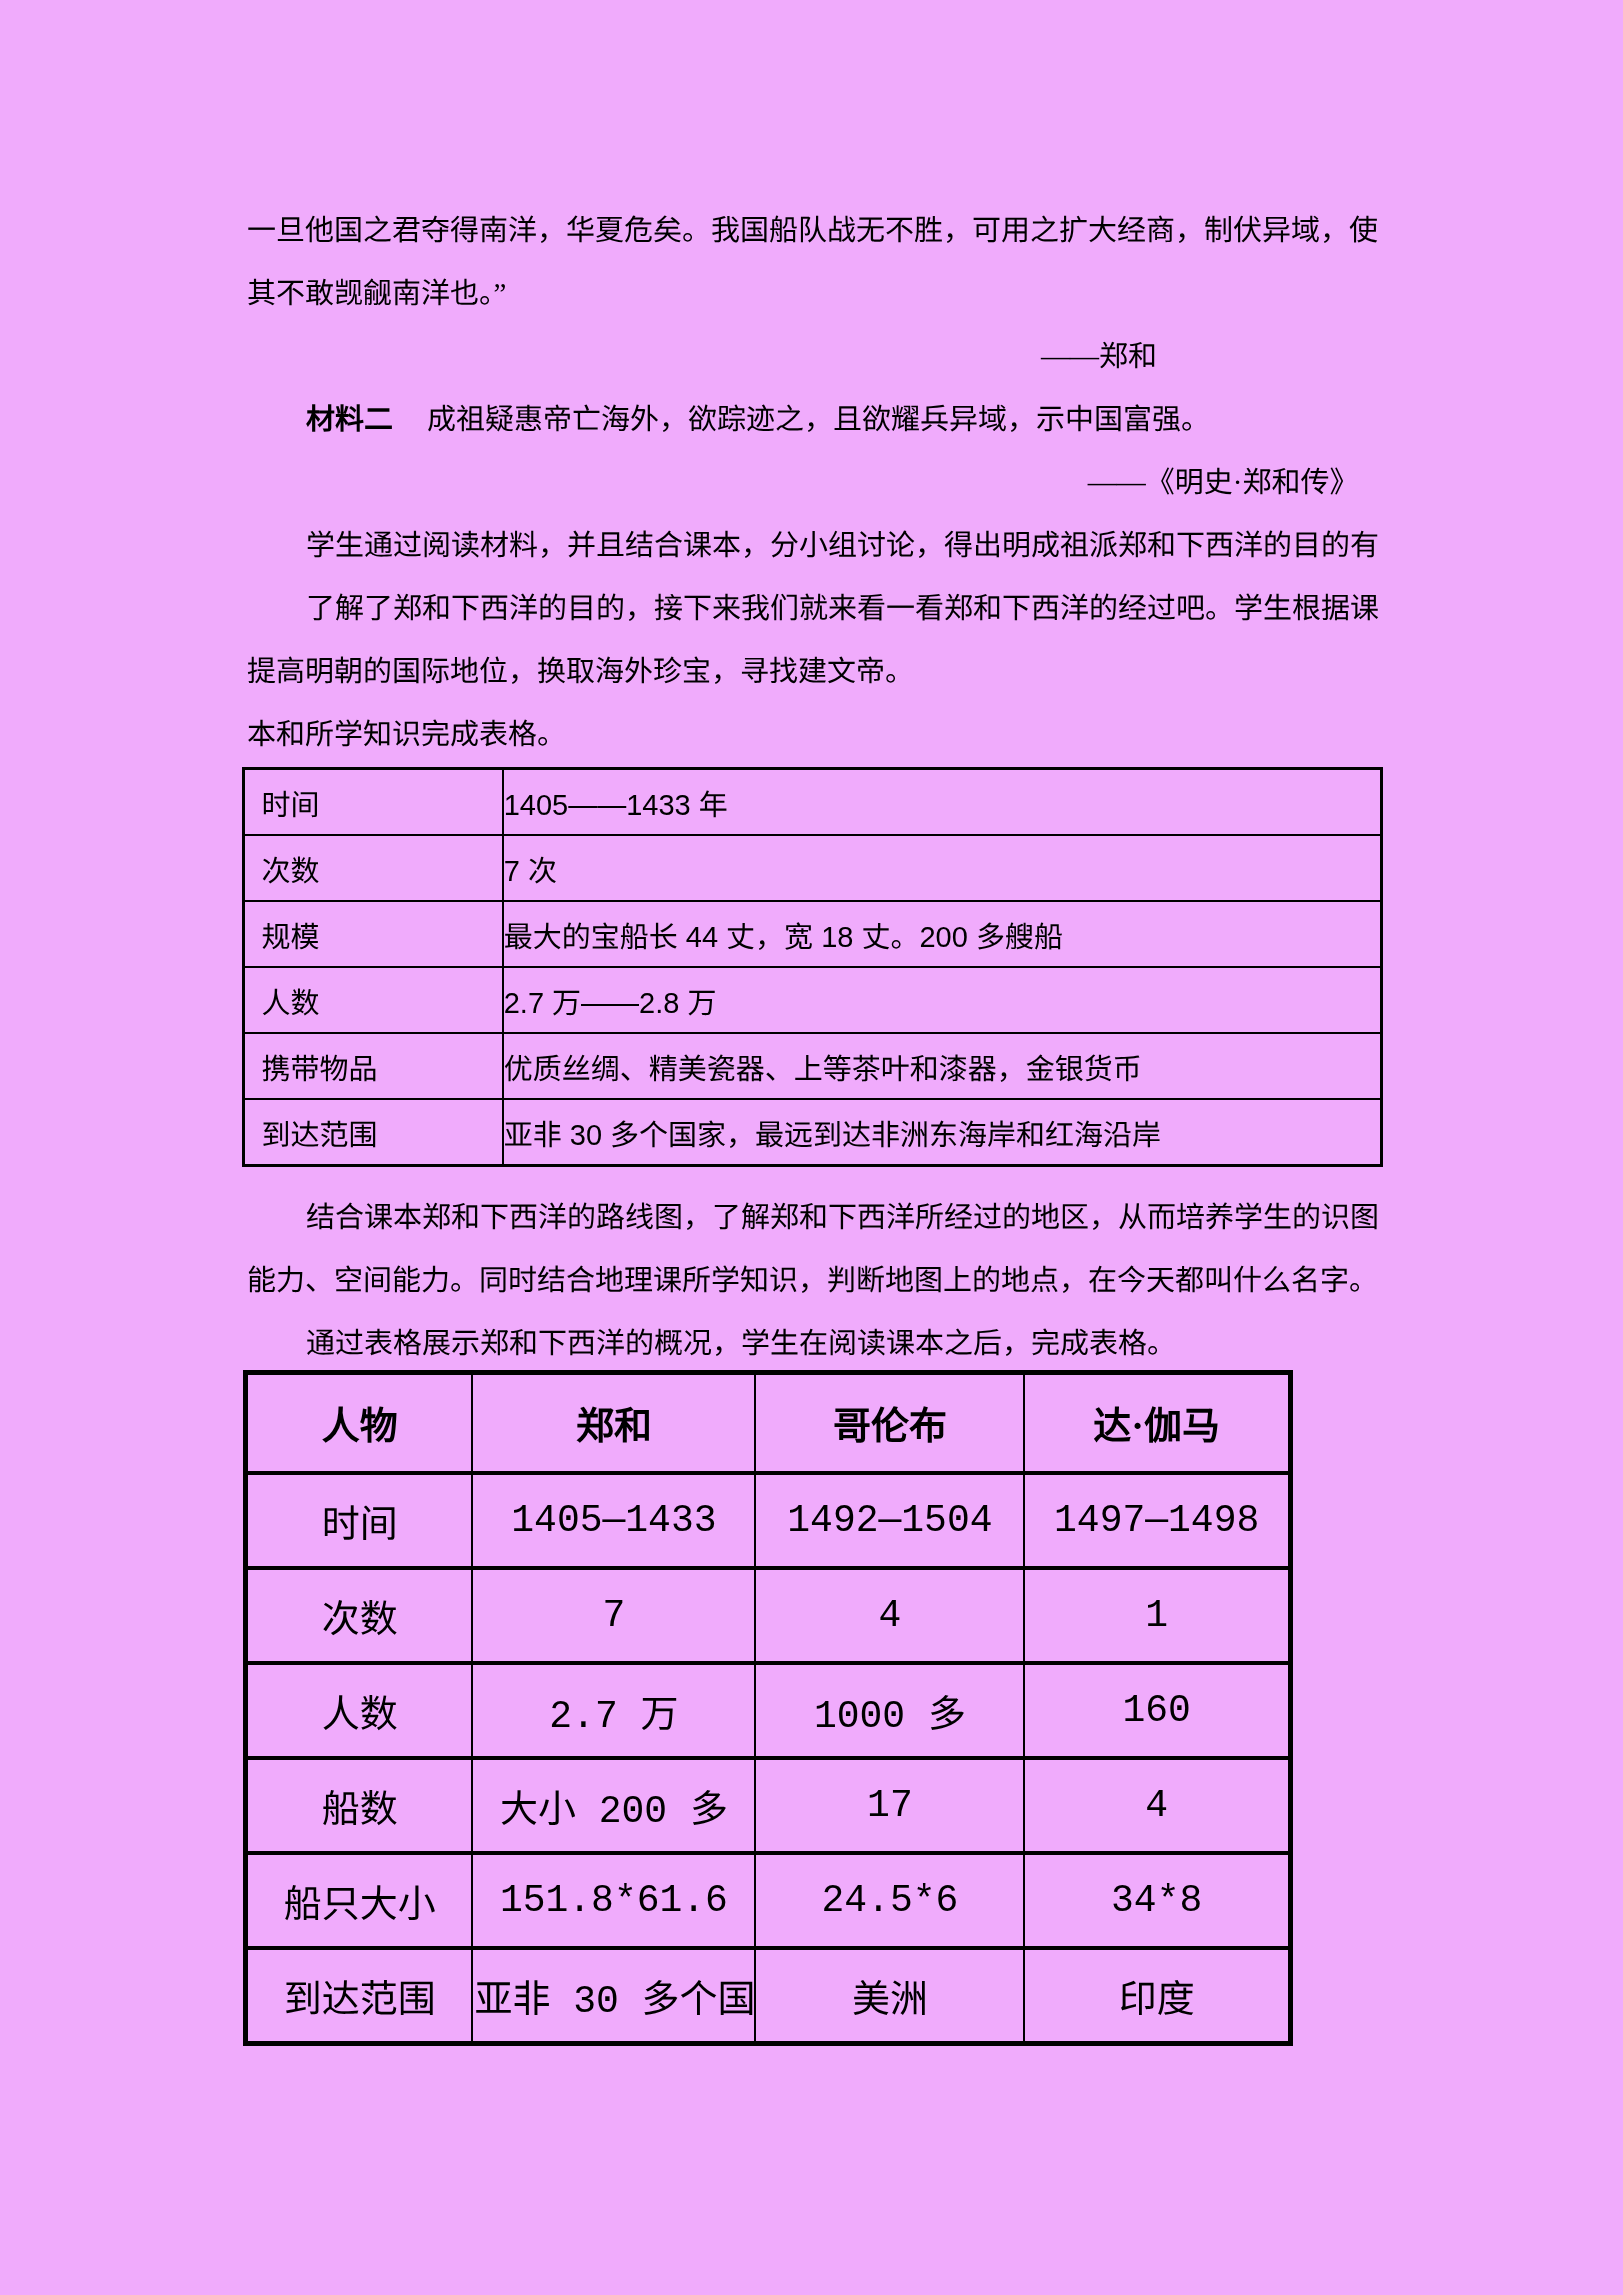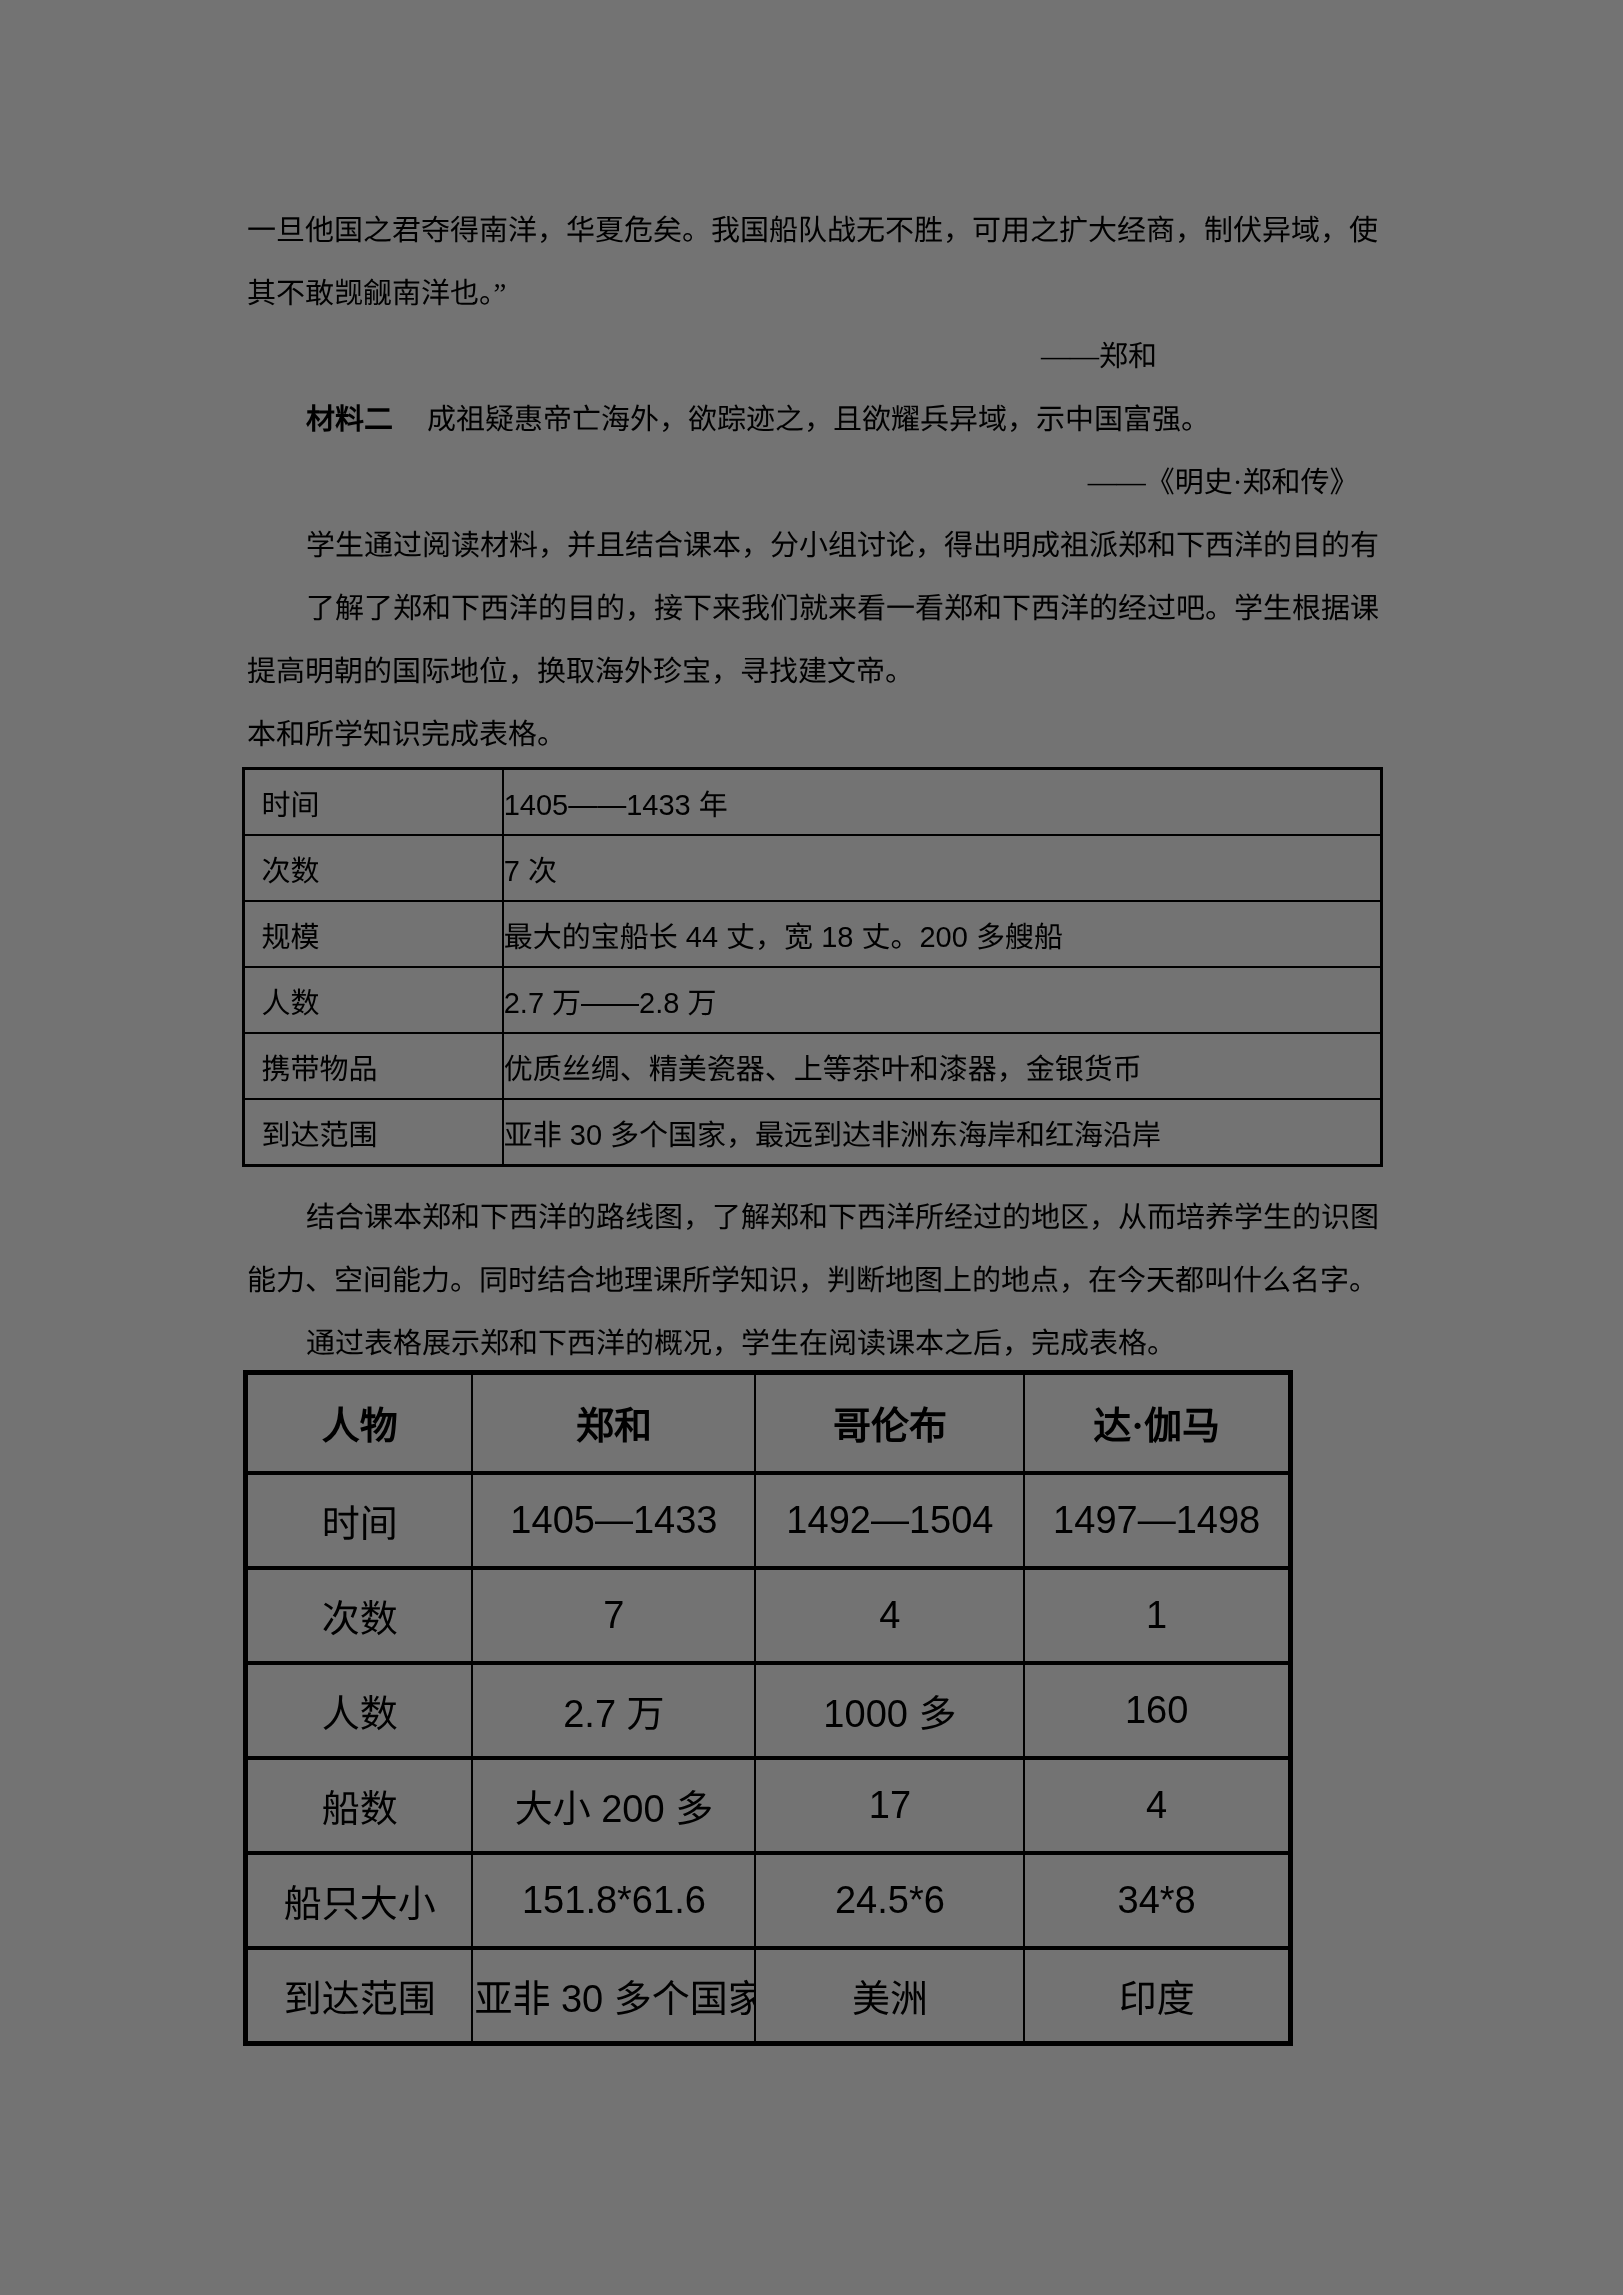--- a/index.html
+++ b/index.html
@@ -1,20 +1,20 @@
 <!DOCTYPE html>
 <html lang="zh-CN" style="font-size:11px"><head>
 <meta charset="utf-8">
 <style>
   html, body { margin: 0; padding: 0; background: #ffffff; }
   .page {
     position: relative;
     width: 1623px;
     height: 2295px;
-    background: #737373;
+    background: #f0abfc;
     color: #000000;
     font-family: "Liberation Serif", serif;
     overflow: hidden;
   }
   .content {
     position: absolute;
     left: 247px;
     top: 199px;
     width: 1132px;
   }
@@ -64,21 +64,21 @@
     border-color: #000;
     border-width: 4.8px 2.7px;
     text-align: center;
     vertical-align: middle;
     font-size: 38px;
     white-space: nowrap;
     overflow: hidden;
   }
   table.t2 tr.hdr td { height: 94px; font-weight: bold; }
   table.t2 tr.data td { height: 89px; }
-  table.t2 td.num { font-family: Liberation Sans, sans-serif; }
+  table.t2 td.num { font-family: Liberation Mono, monospace; }
 </style>
 </head>
 <body>
 
 <div class="page">
   <div class="content">
 
     <div class="line">一旦他国之君夺得南洋，华夏危矣。我国船队战无不胜，可用之扩大经商，制伏异域，使</div>
     <div class="line">其不敢觊觎南洋也。”</div>
     <div class="line attr-right attr-zhenghe">——郑和</div>

